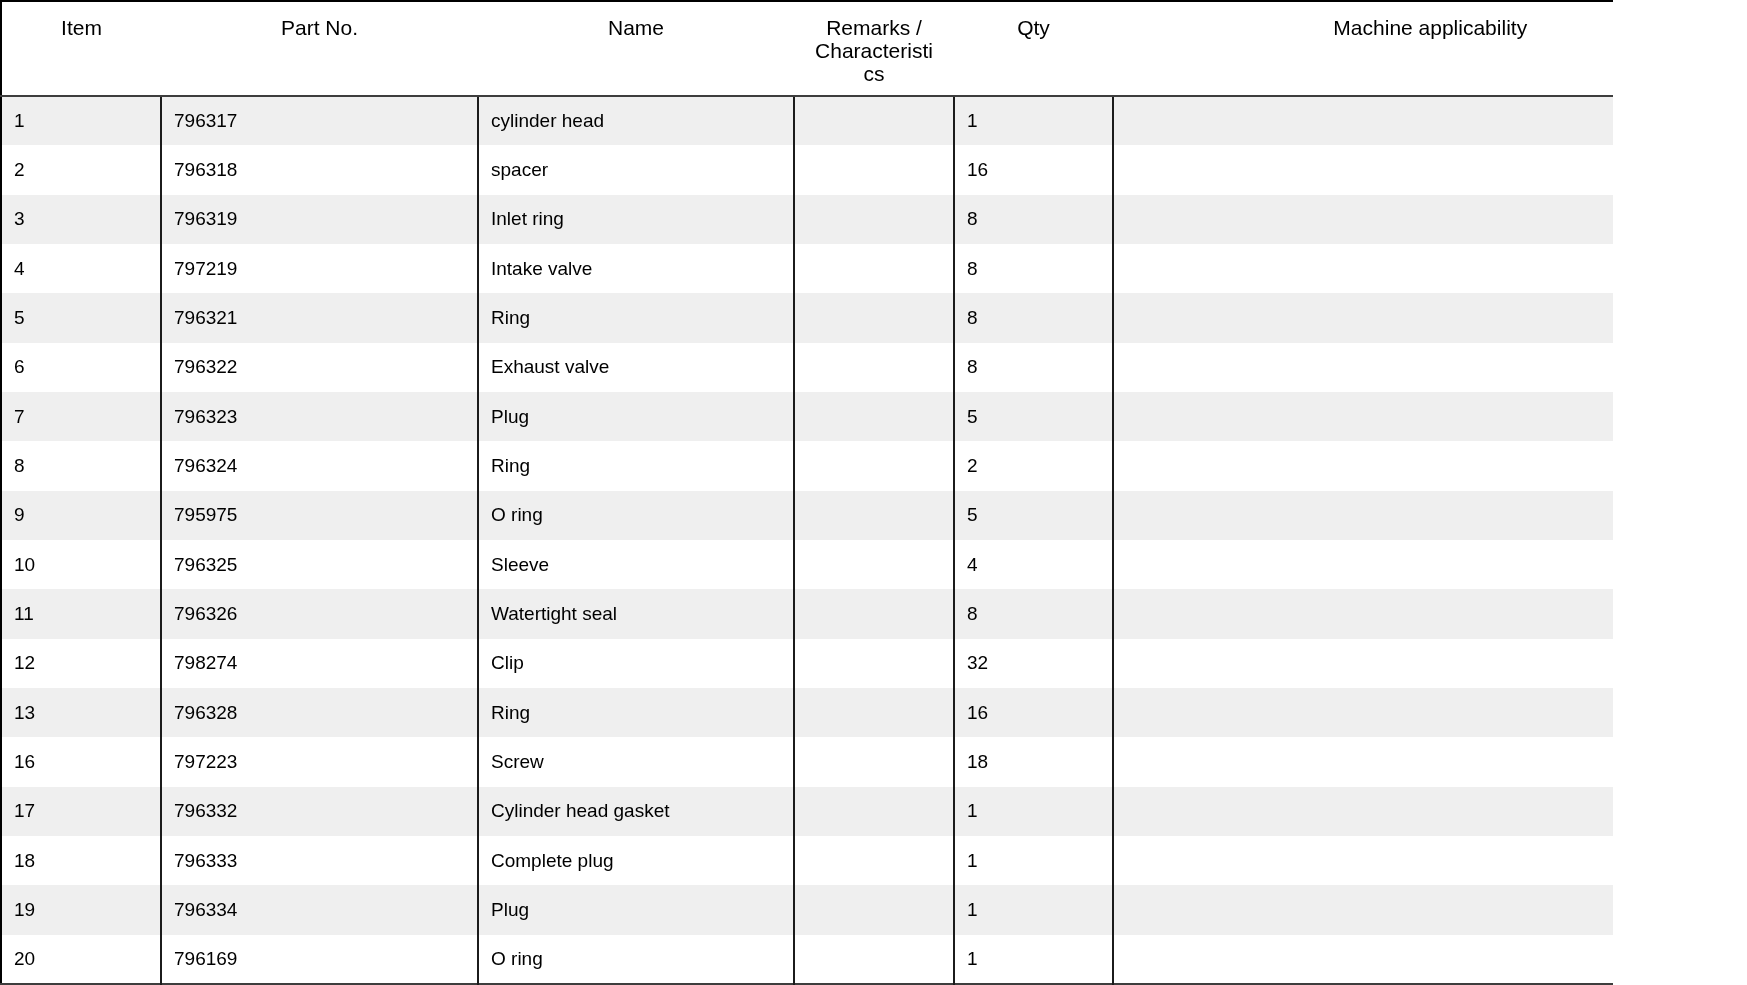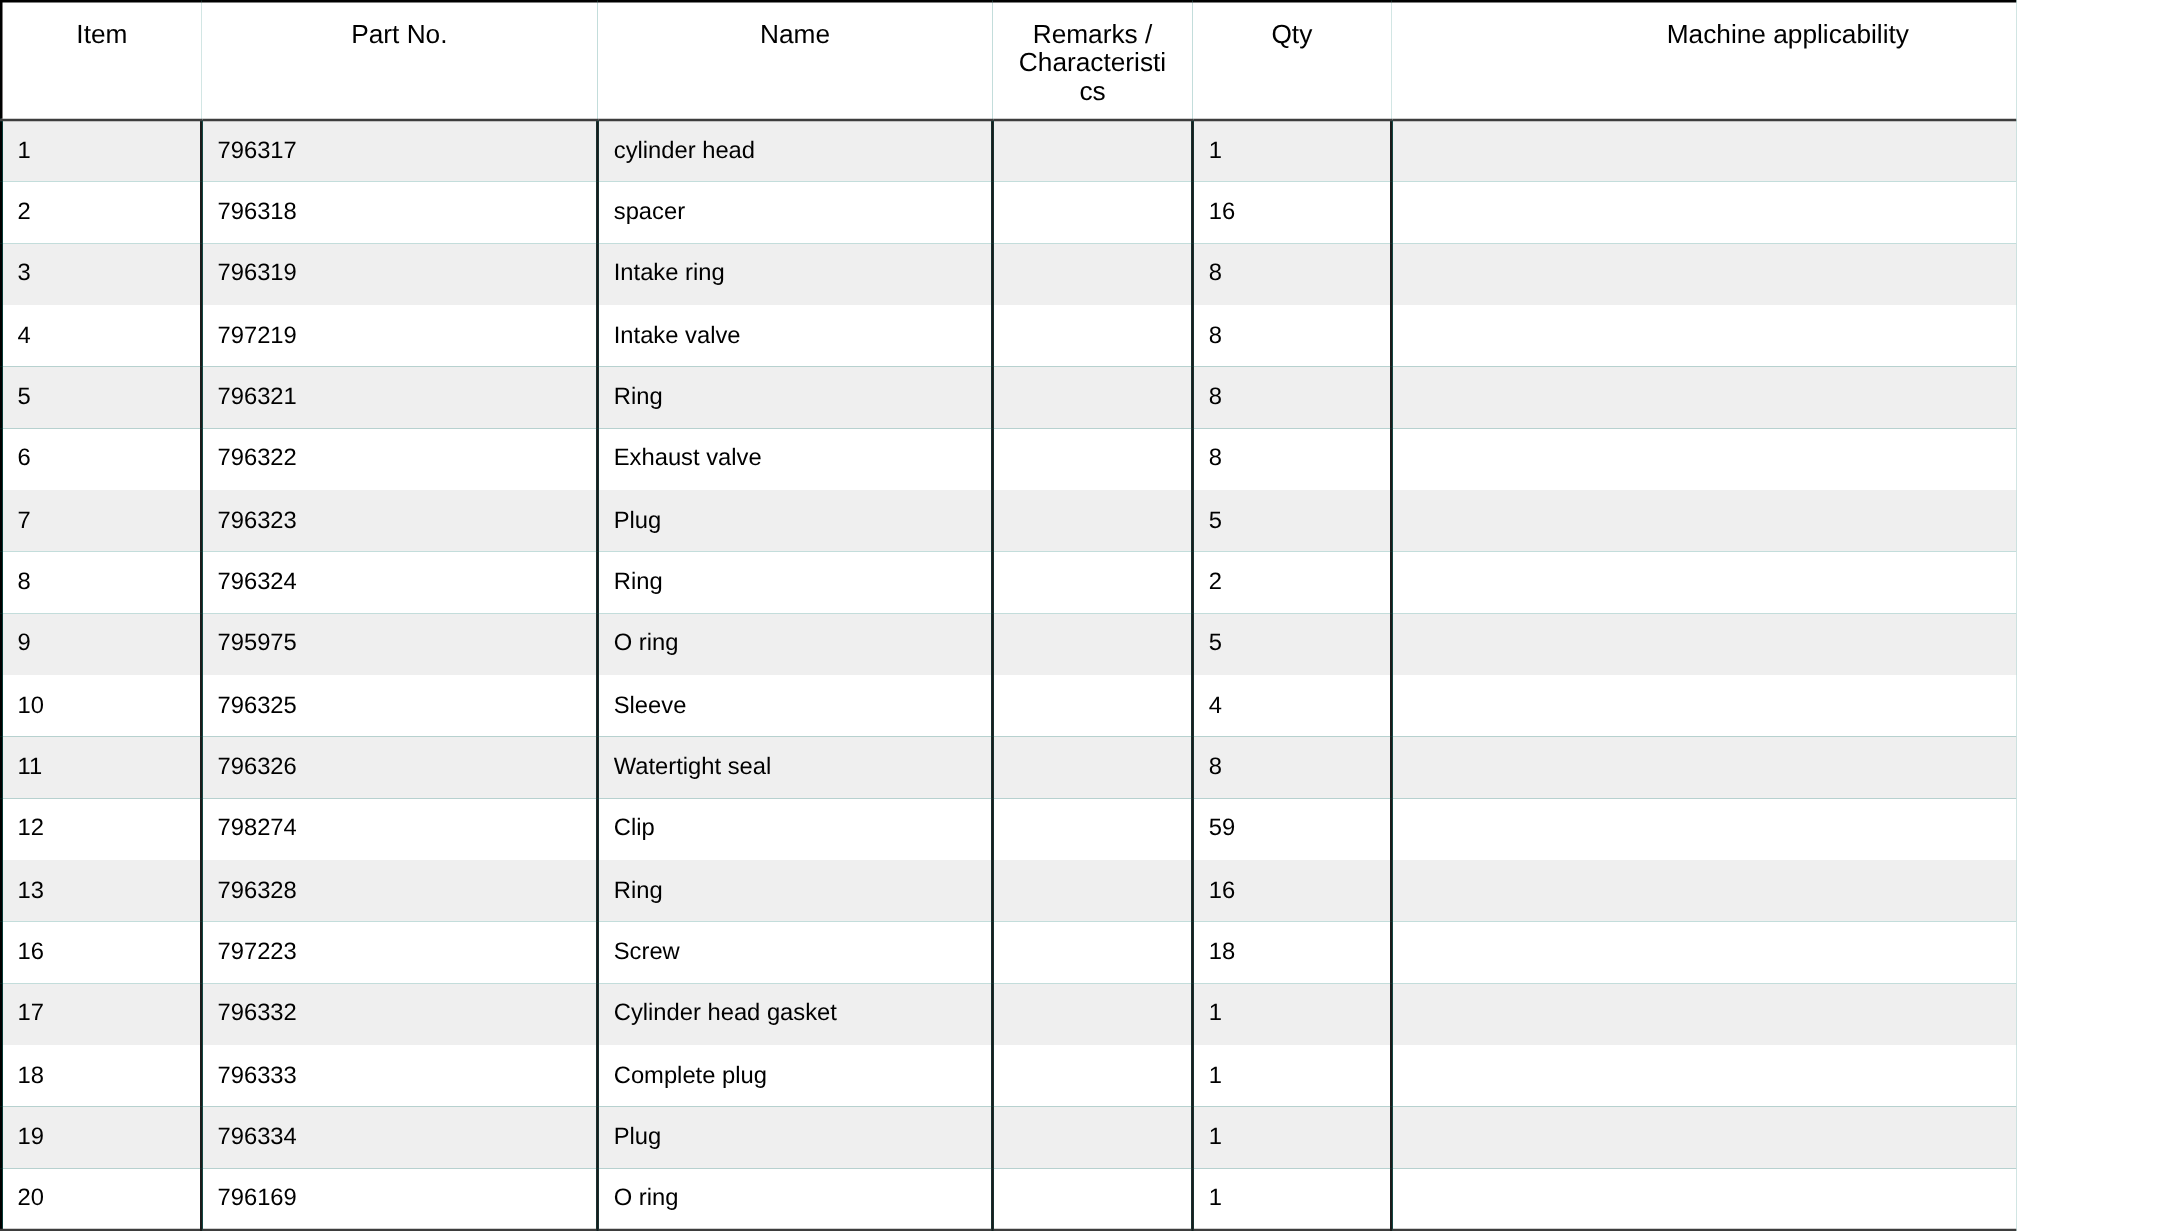--- a/index.html
+++ b/index.html
@@ -11,21 +11,21 @@
   * { box-sizing: border-box; margin: 0; padding: 0; }
   html, body {
     background: #ffffff;
     font-family: "Liberation Sans", sans-serif;
     color: #000000;
   }
   .page {
     width: 1613px;
     height: 985px;
     overflow: hidden;
-    background: #0f766e;
+    background: #86efac;
   }
   table.parts {
     width: 1747px;
     height: 985px;
     border-collapse: collapse;
     table-layout: fixed;
     border-top: 2px solid var(--outer-border);
     border-left: 2px solid var(--outer-border);
     border-right: 1px solid #a0a0a0;
     border-bottom: 2px solid var(--header-rule);
@@ -116,21 +116,21 @@
           <td>2</td>
           <td>796318</td>
           <td>spacer</td>
           <td></td>
           <td>16</td>
           <td></td>
         </tr>
         <tr>
           <td>3</td>
           <td>796319</td>
-          <td>Intake ring</td>
+          <td>Inlet ring</td>
           <td></td>
           <td>8</td>
           <td></td>
         </tr>
         <tr>
           <td>4</td>
           <td>797219</td>
           <td>Intake valve</td>
           <td></td>
           <td>8</td>
@@ -190,21 +190,21 @@
           <td>Watertight seal</td>
           <td></td>
           <td>8</td>
           <td></td>
         </tr>
         <tr>
           <td>12</td>
           <td>798274</td>
           <td>Clip</td>
           <td></td>
-          <td>59</td>
+          <td>32</td>
           <td></td>
         </tr>
         <tr>
           <td>13</td>
           <td>796328</td>
           <td>Ring</td>
           <td></td>
           <td>16</td>
           <td></td>
         </tr>

